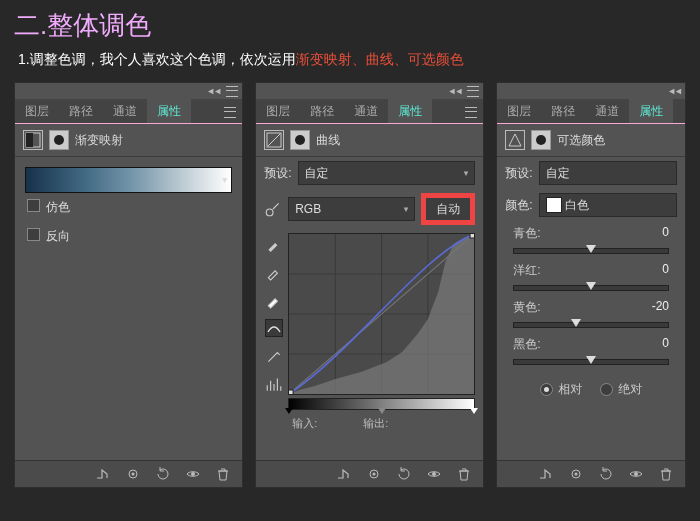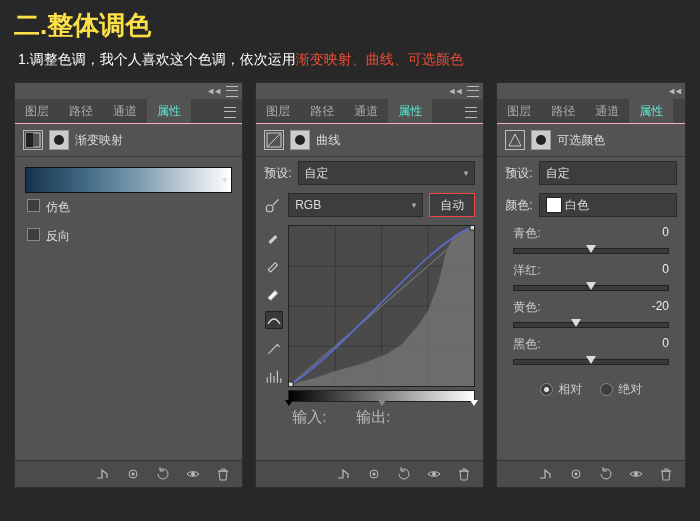--- a/index.html
+++ b/index.html
@@ -1,17 +1,17 @@
 <!DOCTYPE html>
 <html><head>
 <meta charset="utf-8">
 <style>
   html,body{margin:0;padding:0;background:#282828;width:700px;height:521px;font-family:"Microsoft YaHei",Arial,sans-serif;font-size:12px;color:#ccc;overflow:hidden}
   .wrap{padding:8px 14px}
-  .title{color:#fde047;font-size:26px;font-weight:bold;margin:0 0 6px 0}
+  .title{color:#f0abfc;font-size:26px;font-weight:normal;margin:0 0 6px 0}
   .subtitle{font-size:14px;font-weight:normal;margin:4px 0 12px 4px;line-height:1.5}
   .sub-white{color:#fff}
   .sub-red{color:#e94f3a}
   .sub-sep{color:#e94f3a}
 
   .panels{display:flex;gap:12px}
   .panel{background:#535353;border:1px solid #2e2e2e;position:relative;display:flex;flex-direction:column}
   .panel.gradmap{width:230px;height:404px}
   .panel.curves{width:230px;height:404px}
   .panel.selcol{width:190px;height:404px}
@@ -38,35 +38,35 @@
   .gradbar{margin:10px 10px 0 10px;height:24px;border:1px solid #111;background:linear-gradient(90deg,#17324a 0%,#446c86 30%,#7d9cae 55%,#c8d3da 80%,#ffffff 100%);position:relative;cursor:pointer}
   .gradbar .caret{position:absolute;right:4px;top:6px;color:#ddd;font-size:10px}
   .check-row{display:flex;gap:6px;padding:6px 12px;color:#ddd}
   .checkbox{width:11px;height:11px;border:1px solid #888;background:#3e3e3e}
 
   
   .row{display:flex;align-items:center;gap:6px;padding:4px 8px}
   .lbl{color:#ddd;width:auto;white-space:nowrap}
   .select{flex:1;height:22px;background:#3d3d3d;border:1px solid #2a2a2a;color:#ddd;display:flex;align-items:center;justify-content:space-between;padding:0 6px;cursor:pointer}
   .select .caret{font-size:9px;color:#aaa}
-  .btn{height:22px;padding:0 10px;background:#3d3d3d;border:1px solid #ef4444;color:#ddd;display:flex;align-items:center;cursor:pointer}
+  .btn{height:22px;padding:0 10px;background:#3d3d3d;border:5px solid #ef4444;color:#ddd;display:flex;align-items:center;cursor:pointer}
 
   .curves-body{display:flex;padding:4px 8px 0 8px;gap:4px}
   .toolcol{display:flex;flex-direction:column;gap:10px;padding-top:2px;width:20px;align-items:center}
   .tool{width:18px;height:18px;color:#ccc;display:flex;align-items:center;justify-content:center;cursor:pointer}
   .tool.active{background:#3a3a3a;border:1px solid #222;width:16px;height:16px}
   .graph{flex:1;position:relative;background:#4a4a4a;border:1px solid #222;height:160px}
 
   .grad-x{height:10px;margin:3px 8px 0 32px;background:linear-gradient(90deg,#000,#fff);border:1px solid #222;position:relative}
   .tri{position:absolute;top:9px;width:0;height:0;border-left:4px solid transparent;border-right:4px solid transparent}
   .tri.black{border-top:6px solid #000;left:-4px}
   .tri.gray{border-top:6px solid #888;left:50%;margin-left:-4px}
   .tri.white{border-top:6px solid #fff;right:-4px}
 
-  .io-row{display:flex;gap:30px;padding:6px 8px 0 36px;color:#bbb;font-size:15px}
+  .io-row{display:flex;gap:46px;padding:6px 8px 0 36px;color:#bbb;font-size:11px}
 
   
   .sw{width:14px;height:14px;border:1px solid #222;background:#fff;display:inline-block;vertical-align:middle}
   .slider-row{padding:4px 16px}
   .slider-row .top{display:flex;justify-content:space-between}
   .slider-row .val{text-align:right;color:#eee}
   .track{height:4px;background:#3a3a3a;border:1px solid #222;position:relative;margin:6px 0 0 0}
   .thumb{position:absolute;top:-4px;width:0;height:0;border-left:5px solid transparent;border-right:5px solid transparent;border-top:8px solid #ddd;transform:translateX(-5px);cursor:pointer}
 
   .radios{display:flex;gap:18px;justify-content:center;padding:12px 0 0 0}

